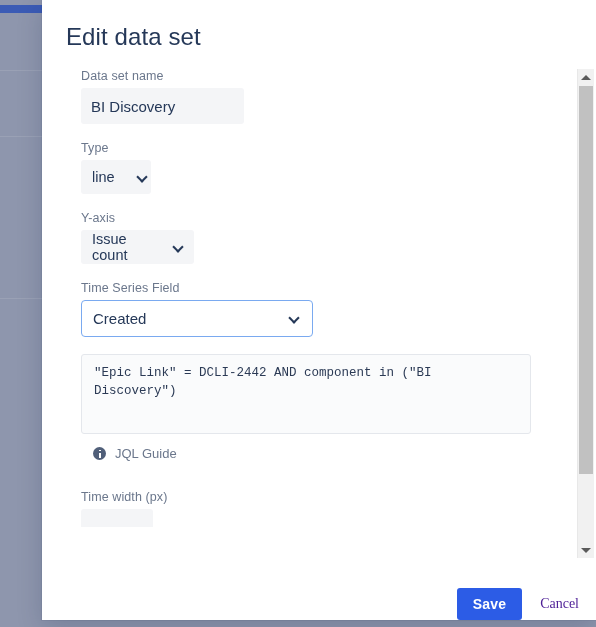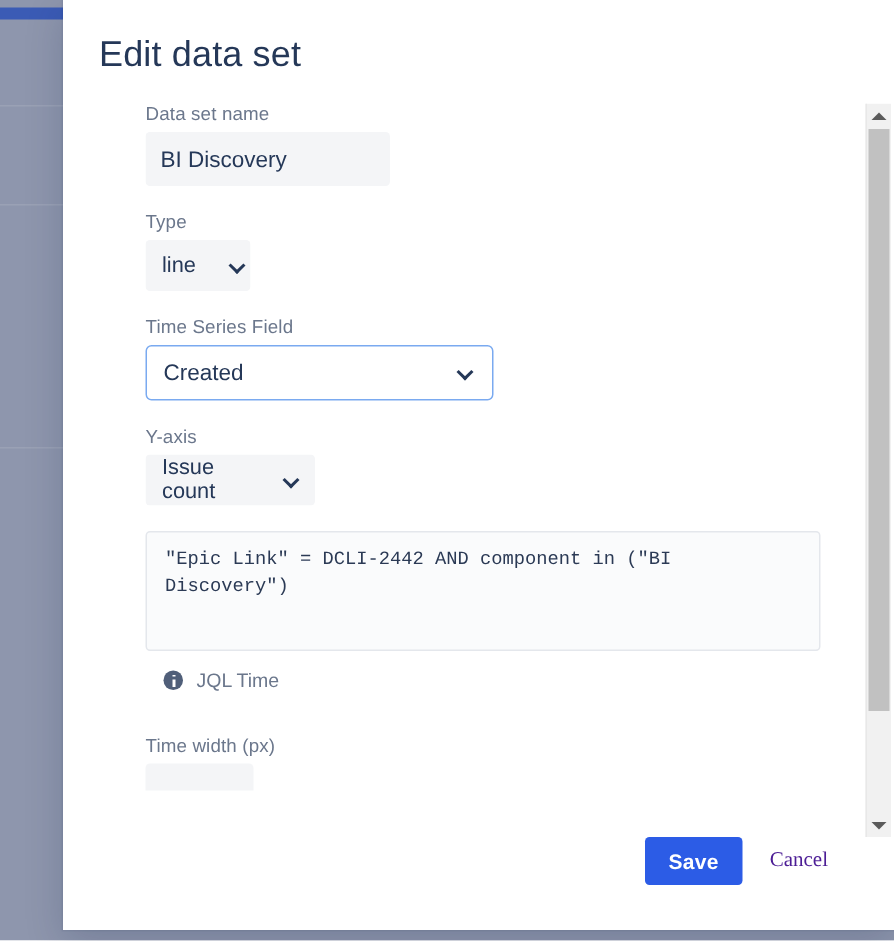--- a/index.html
+++ b/index.html
@@ -101,21 +101,21 @@
 
   
   .modal-body-wrap {
     position: relative;
     flex: 1;
     margin-top: 18px;
     overflow: hidden;
   }
   .modal-body {
     position: absolute;
-    left: 16px; top: 0;
+    left: 0; top: 0;
     width: 511px;
     height: 100%;
     padding: 0 0 0 39px;
     box-sizing: border-box;
     overflow: hidden;
   }
 
   .field-group { margin-bottom: 17px; }
 
   .field-label {
@@ -288,23 +288,23 @@
     height: 388px;
     background: #c1c1c1;
     border-radius: 0;
   }
 
   
   .modal-footer {
     height: 62px;
     flex: 0 0 auto;
     display: flex;
-    align-items: flex-start;
+    align-items: flex-end;
     justify-content: flex-end;
-    padding-right: 32px;
+    padding-right: 5px;
     gap: 6px;
     background: #ffffff;
   }
   .btn-save {
     background: #2c5ce6;
     color: #ffffff;
     font-size: 14px;
     font-weight: bold;
     border: none;
     border-radius: 3px;
@@ -355,40 +355,40 @@
 
       <div class="field-group">
         <div class="field-label">Type</div>
         <div class="select-box type">
           <span>line</span>
           <span class="chevron"></span>
         </div>
       </div>
 
       <div class="field-group">
+        <div class="field-label">Y-axis</div>
+        <div class="select-box yaxis">
+          <span>Issue count</span>
+          <span class="chevron"></span>
+        </div>
+      </div>
+
+      <div class="field-group">
         <div class="field-label">Time Series Field</div>
         <div class="select-box focused">
           <span>Created</span>
           <span class="chevron"></span>
         </div>
       </div>
 
       <div class="field-group">
-        <div class="field-label">Y-axis</div>
-        <div class="select-box yaxis">
-          <span>Issue count</span>
-          <span class="chevron"></span>
-        </div>
-      </div>
-
-      <div class="field-group">
         <div class="jql-area">"Epic Link" = DCLI-2442 AND component in ("BI Discovery")</div>
         <div class="jql-guide">
           <span class="info-icon"></span>
-          <span class="jql-guide-label">JQL Time</span>
+          <span class="jql-guide-label">JQL Guide</span>
         </div>
       </div>
 
       <div class="field-group linewidth-group">
         <div class="field-label">Time width (px)</div>
         <div class="linewidth-input"></div>
       </div>
 
     </div>
 

